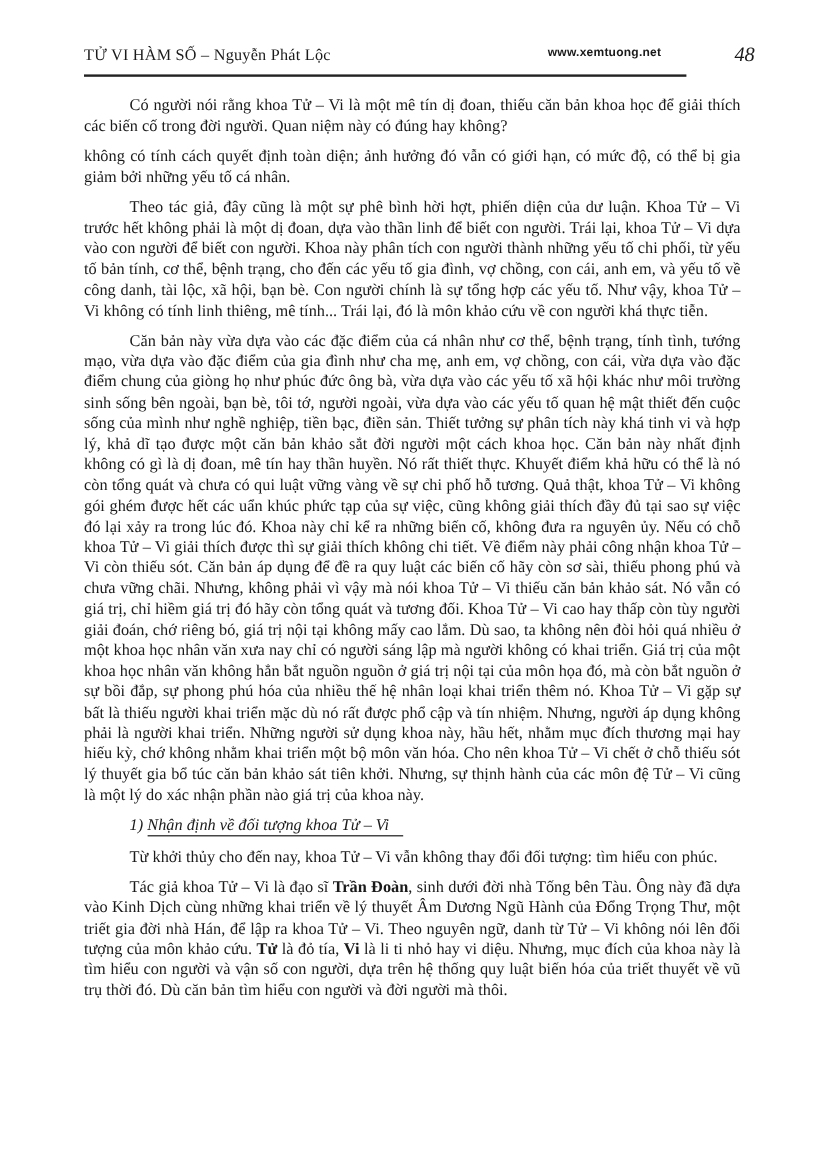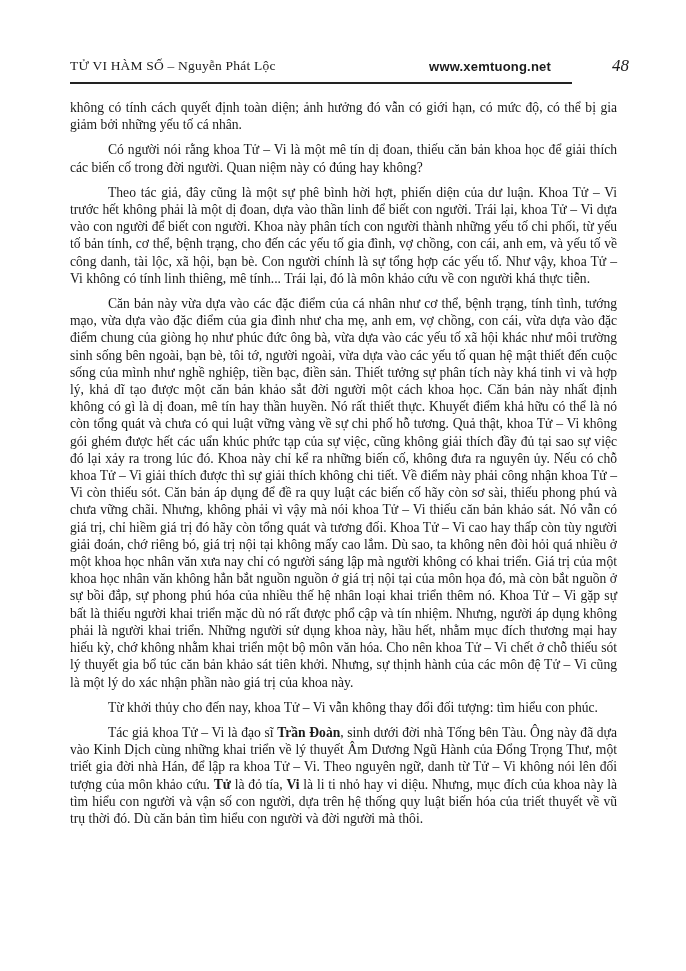--- a/index.html
+++ b/index.html
@@ -9,42 +9,42 @@
   }
   .page {
     position: relative;
     width: 610px;
     height: 971px;
     margin: 0 auto;
     background: #ffffff;
     color: #1a1a1a;
     font-family: "Liberation Serif", "DejaVu Serif", serif;
     box-sizing: border-box;
-    padding: 56px 31px 0 32px;
+    padding: 36px 31px 0 32px;
     overflow: hidden;
   }
   .header {
     position: relative;
     height: 26px;
   }
   .book-title {
     position: absolute;
     left: 0;
     top: 2px;
     font-size: 13.5px;
     letter-spacing: 0.2px;
     white-space: nowrap;
   }
   .website {
     position: absolute;
     right: 66px;
     top: 3px;
     font-family: "Liberation Sans", "DejaVu Sans", sans-serif;
     font-weight: bold;
-    font-size: 13px;
+    font-size: 10px;
     letter-spacing: 0.2px;
     white-space: nowrap;
     margin-left: 19px;
   }
   .page-number {
     position: absolute;
     right: -12px;
     top: 0;
     font-style: italic;
     font-size: 17px;
@@ -85,20 +85,21 @@
 <body>
 
 <div class="page">
   <div class="header">
     <span class="book-title">TỬ VI HÀM SỐ – Nguyễn Phát Lộc</span>
     <span class="website">www.xemtuong.net</span>
     <span class="page-number">48</span>
   </div>
   <div class="header-rule"></div>
   <div class="content">
+      <p class="para p"><span>Có người nói rằng khoa Tử – Vi là một mê tín dị đoan, thiếu căn bản khoa học để giải thích các biến cố trong đời người. Quan niệm này có đúng hay không?</span></p>
       <p class="para p-noindent"><span>không có tính cách quyết định toàn diện; ảnh hưởng đó vẫn có giới hạn, có mức độ, có thể bị gia giảm bởi những yếu tố cá nhân.</span></p>
-      <p class="para p"><span>Có người nói rằng khoa Tử – Vi là một mê tín dị đoan, thiếu căn bản khoa học để giải thích các biến cố trong đời người. Quan niệm này có đúng hay không?</span></p>
       <p class="para p"><span>Theo tác giả, đây cũng là một sự phê bình hời hợt, phiến diện của dư luận. Khoa Tử – Vi trước hết không phải là một dị đoan, dựa vào thần linh để biết con người. Trái lại, khoa Tử – Vi dựa vào con người để biết con người. Khoa này phân tích con người thành những yếu tố chi phối, từ yếu tố bản tính, cơ thể, bệnh trạng, cho đến các yếu tố gia đình, vợ chồng, con cái, anh em, và yếu tố về công danh, tài lộc, xã hội, bạn bè. Con người chính là sự tổng hợp các yếu tố. Như vậy, khoa Tử – Vi không có tính linh thiêng, mê tính... Trái lại, đó là môn khảo cứu về con người khá thực tiễn.</span></p>
       <p class="para p"><span>Căn bản này vừa dựa vào các đặc điểm của cá nhân như cơ thể, bệnh trạng, tính tình, tướng mạo, vừa dựa vào đặc điểm của gia đình như cha mẹ, anh em, vợ chồng, con cái, vừa dựa vào đặc điểm chung của giòng họ như phúc đức ông bà, vừa dựa vào các yếu tố xã hội khác như môi trường sinh sống bên ngoài, bạn bè, tôi tớ, người ngoài, vừa dựa vào các yếu tố quan hệ mật thiết đến cuộc sống của mình như nghề nghiệp, tiền bạc, điền sản. Thiết tưởng sự phân tích này khá tinh vi và hợp lý, khả dĩ tạo được một căn bản khảo sắt đời người một cách khoa học. Căn bản này nhất định không có gì là dị đoan, mê tín hay thần huyền. Nó rất thiết thực. Khuyết điểm khả hữu có thể là nó còn tổng quát và chưa có qui luật vững vàng về sự chi phố hỗ tương. Quả thật, khoa Tử – Vi không gói ghém được hết các uẩn khúc phức tạp của sự việc, cũng không giải thích đầy đủ tại sao sự việc đó lại xảy ra trong lúc đó. Khoa này chỉ kể ra những biến cố, không đưa ra nguyên ủy. Nếu có chỗ khoa Tử – Vi giải thích được thì sự giải thích không chi tiết. Về điểm này phải công nhận khoa Tử – Vi còn thiếu sót. Căn bản áp dụng để đề ra quy luật các biến cố hãy còn sơ sài, thiếu phong phú và chưa vững chãi. Nhưng, không phải vì vậy mà nói khoa Tử – Vi thiếu căn bản khảo sát. Nó vẫn có giá trị, chỉ hiềm giá trị đó hãy còn tổng quát và tương đối. Khoa Tử – Vi cao hay thấp còn tùy người giải đoán, chớ riêng bó, giá trị nội tại không mấy cao lắm. Dù sao, ta không nên đòi hỏi quá nhiều ở một khoa học nhân văn xưa nay chỉ có người sáng lập mà người không có khai triển. Giá trị của một khoa học nhân văn không hẳn bắt nguồn nguồn ở giá trị nội tại của môn họa đó, mà còn bắt nguồn ở sự bồi đắp, sự phong phú hóa của nhiều thế hệ nhân loại khai triển thêm nó. Khoa Tử – Vi gặp sự bất là thiếu người khai triển mặc dù nó rất được phổ cập và tín nhiệm. Nhưng, người áp dụng không phải là người khai triển. Những người sử dụng khoa này, hầu hết, nhằm mục đích thương mại hay hiếu kỳ, chớ không nhằm khai triển một bộ môn văn hóa. Cho nên khoa Tử – Vi chết ở chỗ thiếu sót lý thuyết gia bổ túc căn bản khảo sát tiên khởi. Nhưng, sự thịnh hành của các môn đệ Tử – Vi cũng là một lý do xác nhận phần nào giá trị của khoa này.</span></p>
+      <p class="para heading"><span>1) </span><span class="underline">Nhận định về đối tượng khoa Tử – Vi</span></p>
       <p class="para p"><span>Từ khởi thủy cho đến nay, khoa Tử – Vi vẫn không thay đổi đối tượng: tìm hiểu con phúc.</span></p>
       <p class="para p"><span>Tác giả khoa Tử – Vi là đạo sĩ </span><span class="bold-underline">Trần Đoàn</span><span>, sinh dưới đời nhà Tống bên Tàu. Ông này đã dựa vào Kinh Dịch cùng những khai triển về lý thuyết Âm Dương Ngũ Hành của Đổng Trọng Thư, một triết gia đời nhà Hán, để lập ra khoa Tử – Vi. Theo nguyên ngữ, danh từ Tử – Vi không nói lên đối tượng của môn khảo cứu. </span><span class="bold-underline">Tử</span><span> là đỏ tía, </span><span class="bold-underline">Vi</span><span> là li ti nhỏ hay vi diệu. Nhưng, mục đích của khoa này là tìm hiểu con người và vận số con người, dựa trên hệ thống quy luật biến hóa của triết thuyết về vũ trụ thời đó. Dù căn bản tìm hiểu con người và đời người mà thôi.</span></p>
     </div>
 </div>
 
 </body></html>

